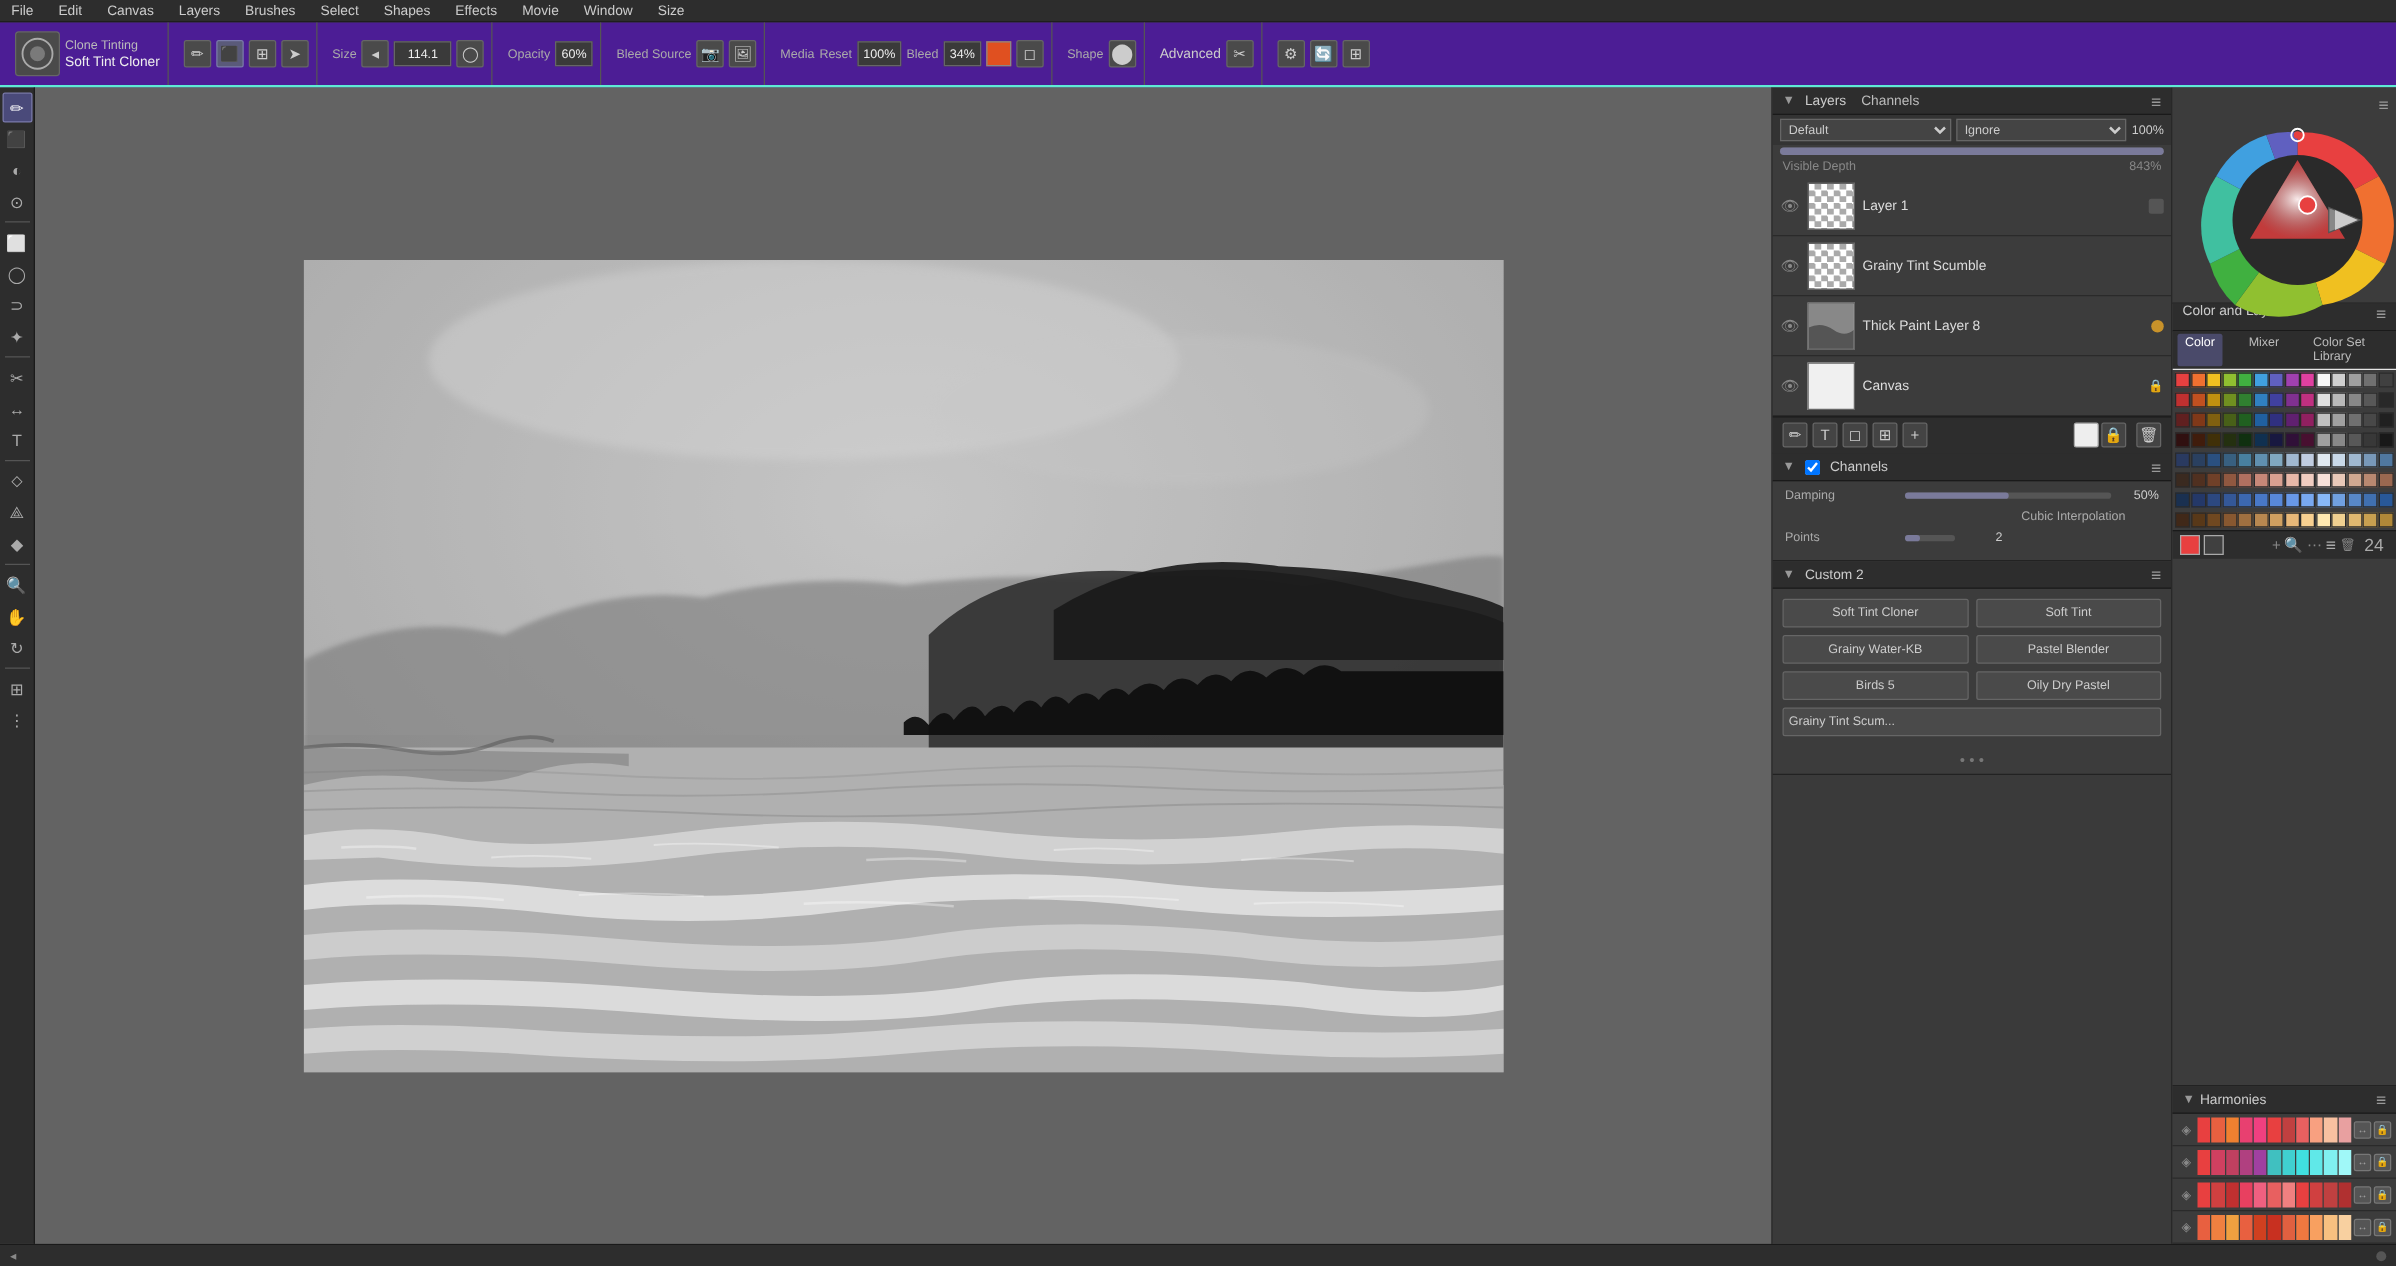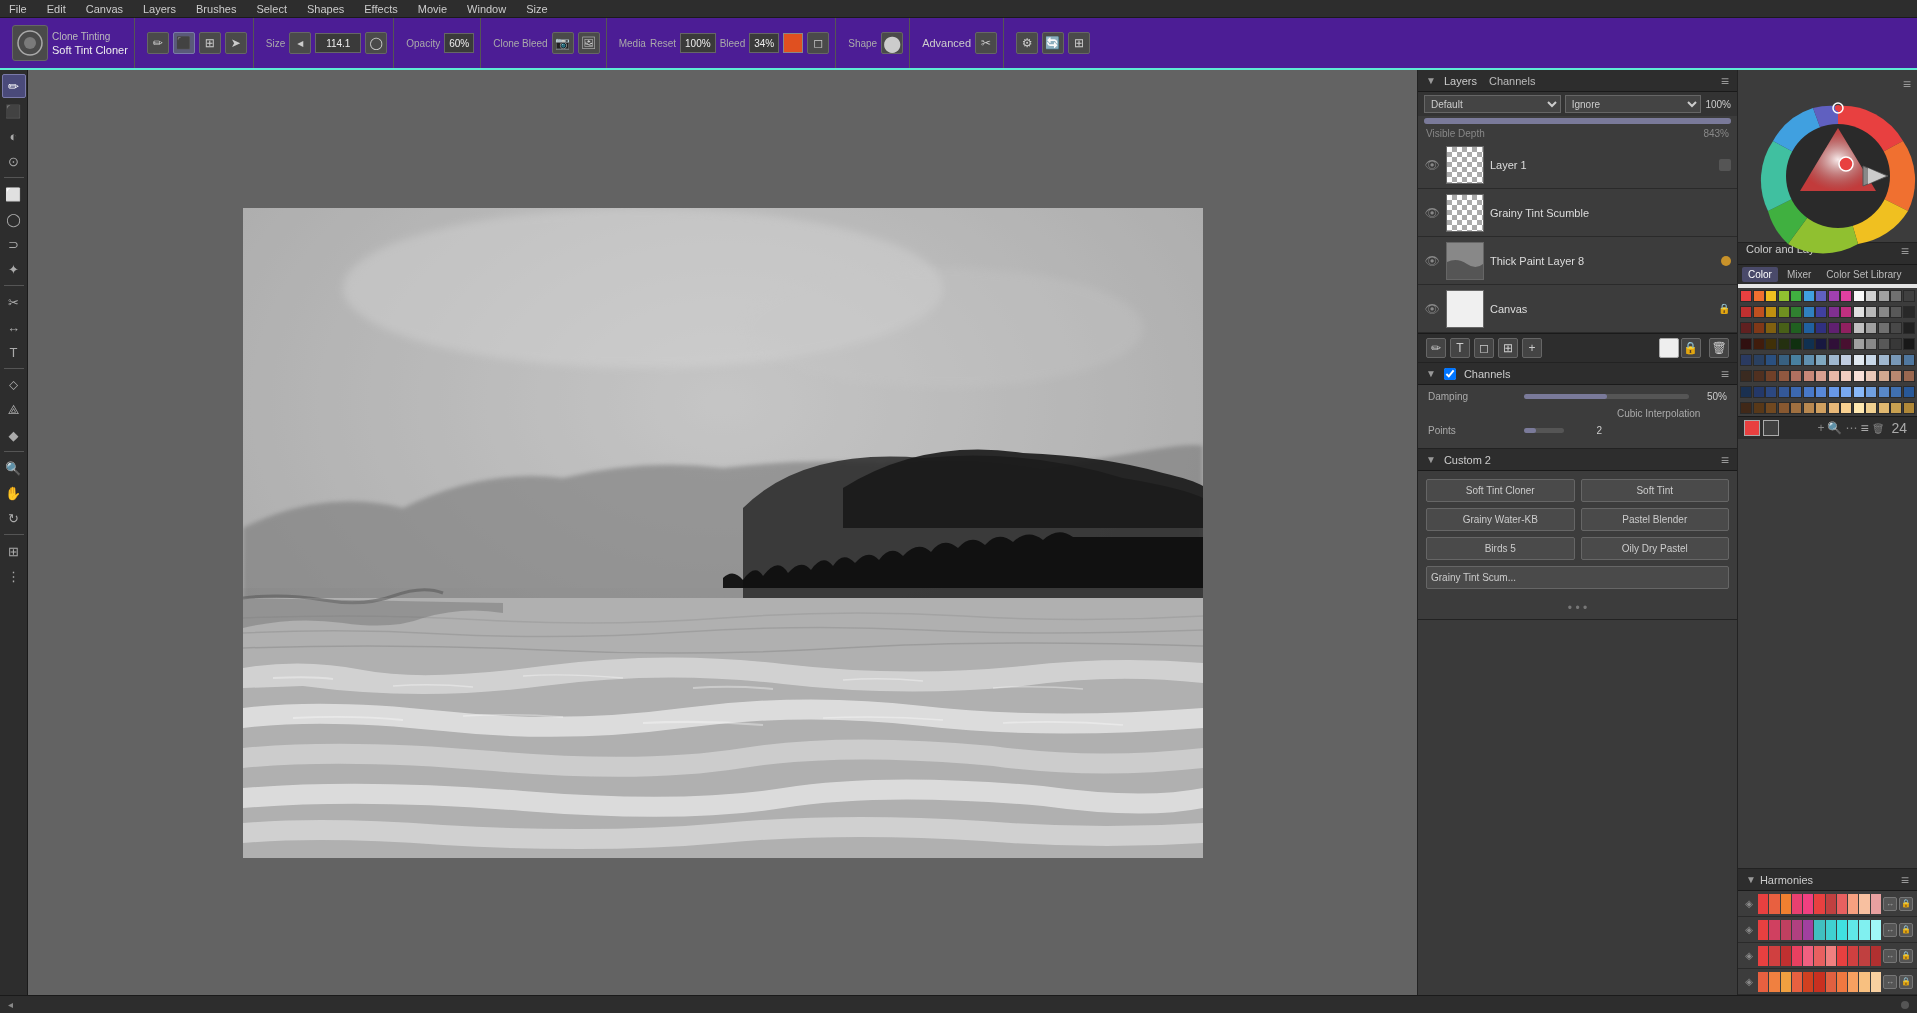--- a/index.html
+++ b/index.html
@@ -440,22 +440,22 @@
       justify-content: space-between;
       padding: 0 8px;
       font-size: 11px;
       color: #ccc;
       border-bottom: 1px solid #1a1a1a;
     }
     .color-tabs {
       display: flex;
       background: #2d2d2d;
       padding: 2px 4px;
-      gap: 3px;
-      border-bottom: 4px solid #e5e5e5;
+      gap: 15px;
+      border-bottom: 1px solid #e5e5e5;
     }
     .color-tab {
       font-size: 10px;
       color: #bbb;
       padding: 2px 6px;
       cursor: pointer;
     }
     .color-tab.active {
       background: #4a4a6a;
       color: #fff;
@@ -599,21 +599,21 @@
   </div>
 
   <div class="tool-group">
     <span style="font-size:10px;color:#aaa;">Opacity</span>
     <div class="percent-box">
       <span>60%</span>
     </div>
   </div>
 
   <div class="tool-group">
-    <span style="font-size:10px;color:#aaa;">Clone Bleed</span>
+    <span style="font-size:10px;color:#aaa;">Bleed Source</span>
     <div class="toolbar-icon">📷</div>
     <div class="toolbar-icon">🖼</div>
   </div>
 
   <div class="tool-group">
     <span style="font-size:10px;color:#aaa;">Media</span>
     <span style="font-size:10px;color:#aaa;">Reset</span>
     <div class="percent-box">
       <span>100%</span>
     </div>

